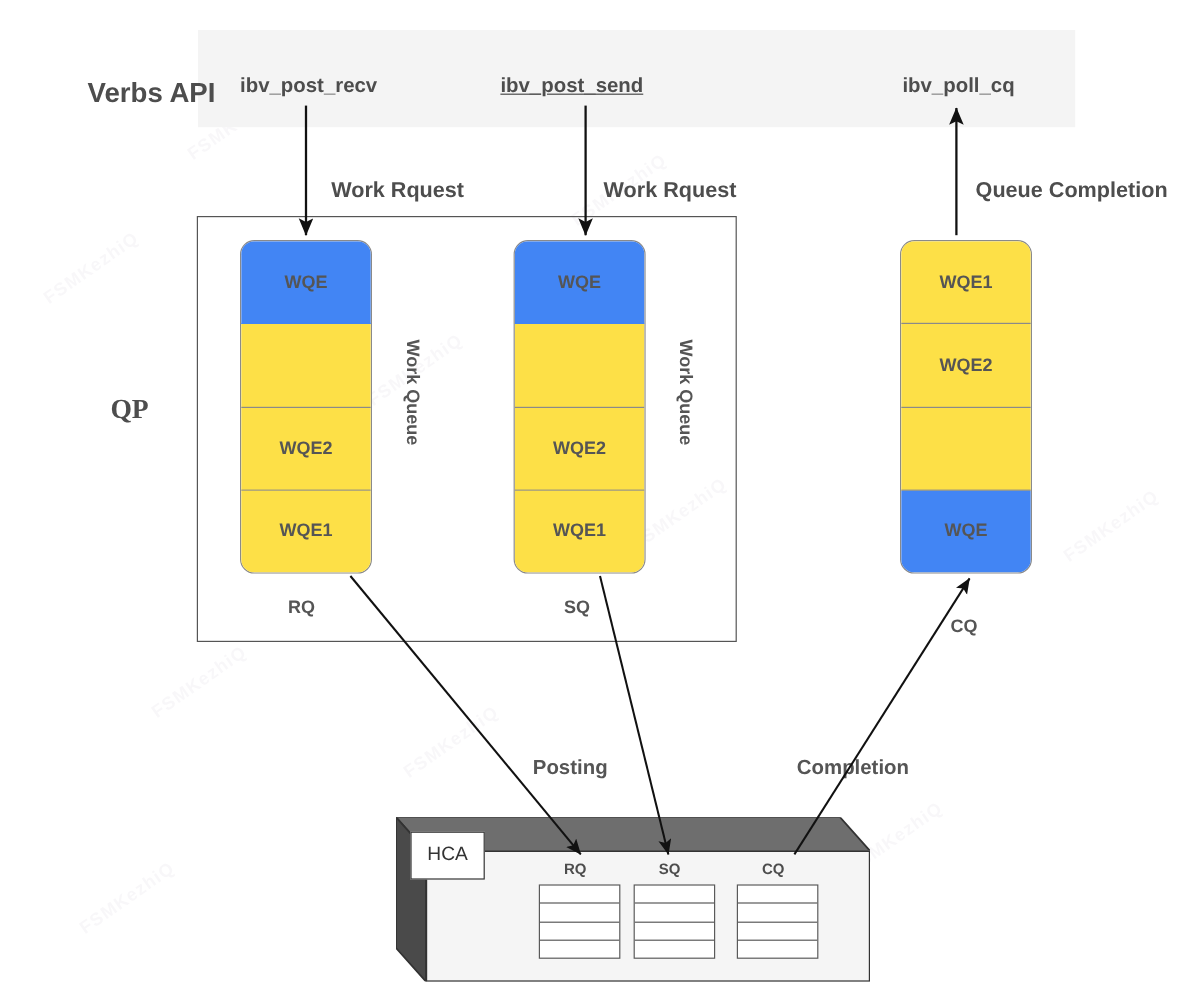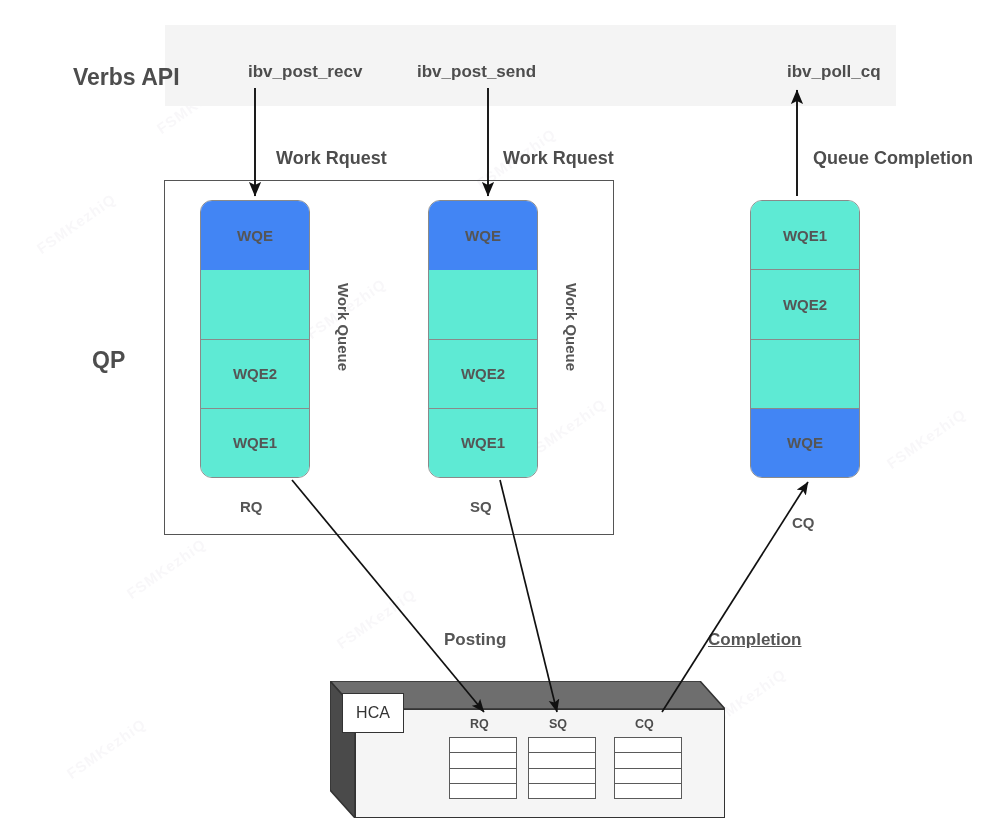--- a/index.html
+++ b/index.html
@@ -83,21 +83,21 @@
   .cell {
     flex: 1 1 0;
     display: flex;
     align-items: center;
     justify-content: center;
     font-size: 15px;
     font-weight: 700;
     color: #555555;
     border-bottom: 1.2px solid #8a8a8a;
     box-sizing: border-box;
-    background: #5eead4;
+    background: #fde047;
   }
   .cell:last-child { border-bottom: none; }
   .cell.filled { background: #4285f4; border-bottom-color: #4285f4; }
   .cell.empty  { color: transparent; }
 
   
   .vlabel {
     position: absolute;
     font-size: 15px;
     font-weight: 700;
@@ -173,31 +173,31 @@
       <div class="wm" style="left: 330px; top: 610px;">FSMKezhiQ</div>
       <div class="wm" style="left: 520px; top: 420px;">FSMKezhiQ</div>
       <div class="wm" style="left: 700px; top: 690px;">FSMKezhiQ</div>
       <div class="wm" style="left: 60px; top: 740px;">FSMKezhiQ</div>
     </div>
 
   <div class="band"></div>
 
   <div class="lbl lbl-side" style="left:73px; top:64px;">Verbs API</div>
 
-  <div class="lbl lbl-verb" style="left:200px; top:62px;margin-left:48px;">ibv_post_recv</div>
-  <div class="lbl lbl-verb" style="left:417px; top:62px;">ibv_post_send</div>
-  <div class="lbl lbl-verb" style="left:787px; top:62px;text-align:center;">ibv_poll_cq</div>
+  <div class="lbl lbl-verb" style="left:200px; top:62px;">ibv_post_recv</div>
+  <div class="lbl lbl-verb" style="left:417px; top:62px;text-decoration:underline;">ibv_post_send</div>
+  <div class="lbl lbl-verb" style="left:752px; top:62px;text-align:center;">ibv_poll_cq</div>
 
   <div class="lbl lbl-small" style="left:276px; top:148px;">Work Rquest</div>
   <div class="lbl lbl-small" style="left:503px; top:148px;">Work Rquest</div>
   <div class="lbl lbl-small" style="left:813px; top:148px;">Queue Completion</div>
 
   <div class="qp-box"></div>
 
-  <div class="lbl lbl-side" style="left:92px; top:347px;">QP</div>
+  <div class="lbl lbl-side" style="left:92px; top:328px;font-family:Liberation Serif, serif;">QP</div>
 
   <div class="stack" id="stack-rq" style="left:200px; top:200px; height:278px;">
       <div class="cell filled">WQE</div>
       <div class="cell empty"></div>
       <div class="cell">WQE2</div>
       <div class="cell">WQE1</div>
     </div>
   <div class="vlabel" style="left:352px; top:283px;">Work Queue</div>
   <div class="lbl lbl-qname" style="left:240px; top:498px;">RQ</div>
 
@@ -212,21 +212,21 @@
 
   <div class="stack" id="stack-cq" style="left:750px; top:200px; height:278px;">
       <div class="cell">WQE1</div>
       <div class="cell">WQE2</div>
       <div class="cell empty"></div>
       <div class="cell filled">WQE</div>
     </div>
   <div class="lbl lbl-qname" style="left:792px; top:514px;">CQ</div>
 
   <div class="lbl lbl-mid" style="left:444px; top:630px;">Posting</div>
-  <div class="lbl lbl-mid" style="left:708px; top:630px;text-decoration:underline;">Completion</div>
+  <div class="lbl lbl-mid" style="left:664px; top:630px;">Completion</div>
 
   <div class="hca-wrap">
     <svg class="overlay" style="width:395px;height:137px;left:0;top:0;" viewBox="0 0 395 137">
 
       <polygon points="0,0 370,0 395,28 25,28" fill="#6e6e6e" stroke="#333333" stroke-width="1.5"></polygon>
 
       <polygon points="0,0 25,28 25,137 0,109" fill="#4a4a4a" stroke="#333333" stroke-width="1.5"></polygon>
     </svg>
     <div class="hca-front"></div>
     <div class="hca-tag">HCA</div>

